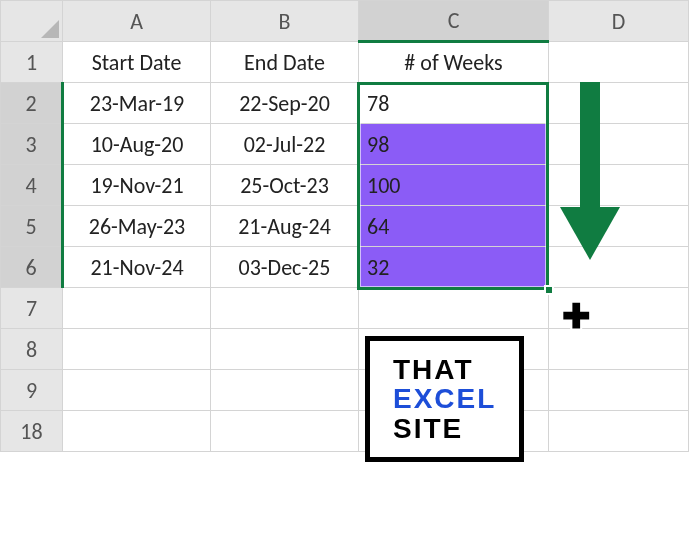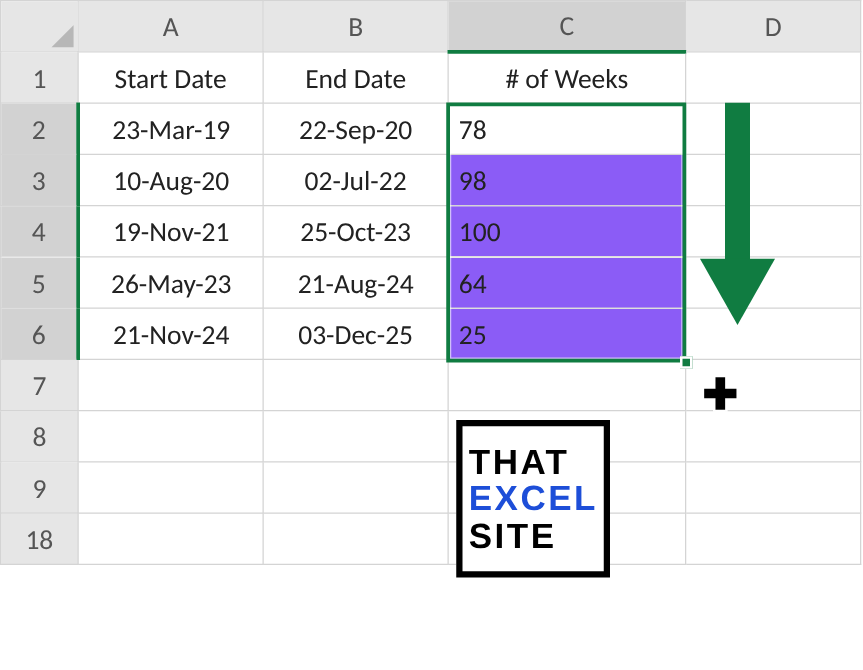--- a/index.html
+++ b/index.html
@@ -77,21 +77,21 @@
     font-weight:900;
     color:#000;
     text-shadow: -2px 0 #fff, 2px 0 #fff, 0 -2px #fff, 0 2px #fff,
                  -2px -2px #fff, 2px 2px #fff, -2px 2px #fff, 2px -2px #fff;
     line-height:1;
   }
   
   .logo {
     position:absolute;
     border:5px solid #000;
-    padding:14px 5px;
+    padding:14px 23px;
     background:#fff;
     line-height:1.05;
     font-family: "Arial Black", Arial, sans-serif;
     font-weight:900;
     font-size:28px;
     letter-spacing:2px;
   }
   .logo .l1{color:#000;}
   .logo .l2{color:#1d4ed8;}
   .logo .l3{color:#000;}
@@ -153,21 +153,21 @@
     <th class="rowhdr sel">5</th>
     <td class="cell date">26-May-23</td>
     <td class="cell date">21-Aug-24</td>
     <td class="cell num sel-fill">64</td>
     <td class="cell"></td>
   </tr>
   <tr>
     <th class="rowhdr sel">6</th>
     <td class="cell date">21-Nov-24</td>
     <td class="cell date">03-Dec-25</td>
-    <td class="cell num sel-fill">25</td>
+    <td class="cell num sel-fill">32</td>
     <td class="cell"></td>
   </tr>
 
   <tr>
         <th class="rowhdr">7</th>
         <td class="cell"></td>
         <td class="cell"></td>
         <td class="cell"></td>
         <td class="cell"></td>
       </tr>

